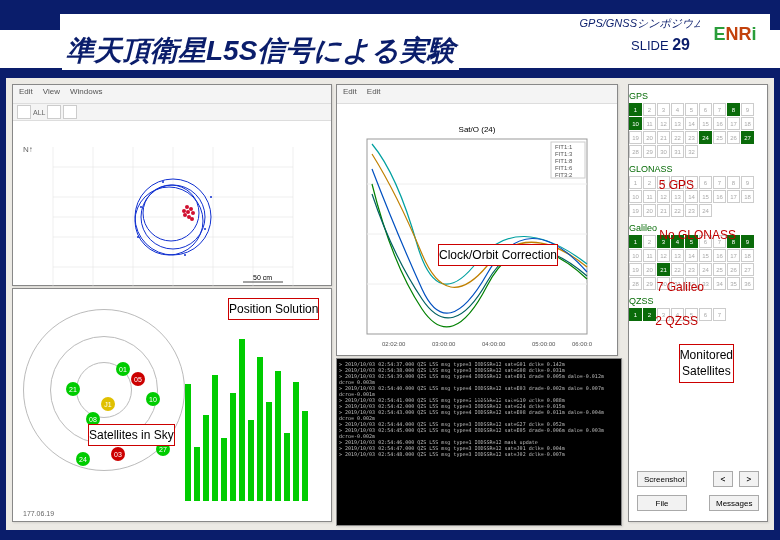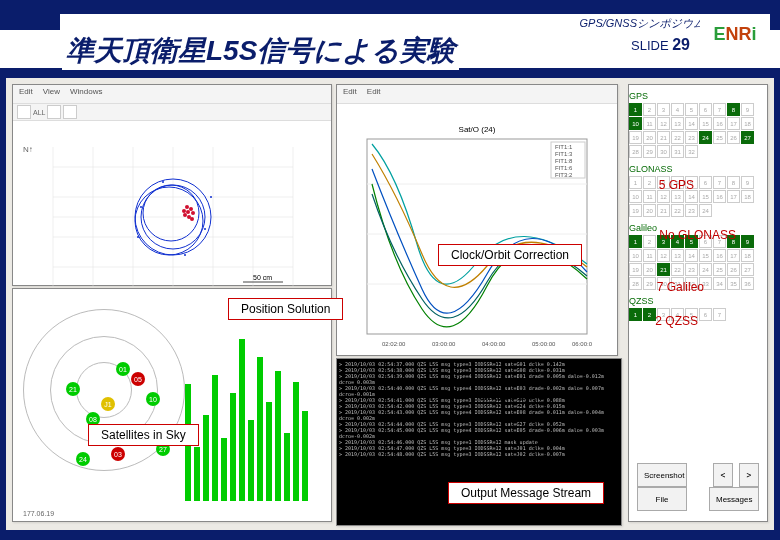--- a/index.html
+++ b/index.html
@@ -13,38 +13,38 @@
 .logo span:nth-child(1){color:#2a9d3a}
 .logo span:nth-child(2){color:#c2410c}
 .logo span:nth-child(3){color:#2a9d3a}
 .content{position:absolute;top:78px;left:6px;right:6px;bottom:10px;background:#eceae5}
 .panel{position:absolute;background:#fff;border:1px solid #888;box-shadow:1px 1px 2px rgba(0,0,0,.1);font-size:8px}
 #pos-panel{top:6px;left:6px;width:318px;height:200px}
 #clk-panel{top:6px;left:330px;width:280px;height:270px}
 #mon-panel{top:6px;right:6px;width:138px;height:436px}
 #sky-panel{top:210px;left:6px;width:318px;height:232px}
 #out-panel{top:280px;left:330px;width:280px;height:162px;background:#000;color:#bfbfbf;font-family:monospace;font-size:5px;line-height:6px;overflow:hidden;padding:2px}
-.ann{position:absolute;background:#fff;border:1.5px solid #c00;color:#000;font-size:12px;padding:3px 12px;white-space:nowrap}
+.ann{position:absolute;background:#fff;border:1.5px solid #c00;color:#000;font-size:12px;padding:3px 0;white-space:nowrap}
 #ann-pos{top:220px;left:222px}
 #ann-clk{top:166px;left:432px}
 #ann-mon{top:266px;right:40px}
 #ann-sky{top:346px;left:82px}
 #ann-gal{top:308px;left:460px}
 #ann-out{top:404px;left:442px}
 .tag{position:absolute;font-size:12px;color:#c00000;font-weight:normal}
 #tag-gps{top:100px;right:80px}
 #tag-glo{top:150px;right:38px}
 #tag-gal{top:202px;right:70px}
 #tag-qzs{top:236px;right:76px}
 .chart-svg{width:100%;height:100%}
 .mon-label{font-size:9px;color:#066b06;margin:6px 0 2px}
 .prn-grid{display:flex;flex-wrap:wrap;gap:1px}
 .prn{width:11px;height:11px;border:1px solid #ccc;font-size:6px;display:flex;align-items:center;justify-content:center;background:#fff;color:#aaa}
 .prn.on{background:#0a6b0a;color:#fff;border-color:#0a6b0a}
-.mon-btn{position:absolute;bottom:30px;border:1px solid #aaa;background:#f2f2f2;font-size:8px;height:24px}
+.mon-btn{position:absolute;bottom:30px;border:1px solid #aaa;background:#f2f2f2;font-size:8px;height:16px}
 #btn-screen{left:8px;width:50px;bottom:34px}
 #btn-l{right:34px;width:20px;bottom:34px;font-family:monospace}
 #btn-r{right:8px;width:20px;bottom:34px;font-family:monospace}
 #btn-quit{left:8px;width:50px;bottom:10px}
 #btn-msg{right:8px;width:50px;bottom:10px}
 .sky-circle{position:absolute;border:1px solid #bbb;border-radius:50%}
 .sat-dot{position:absolute;width:14px;height:14px;border-radius:50%;display:flex;align-items:center;justify-content:center;font-size:7px;color:#fff}
 .bars{position:absolute;right:6px;top:20px;bottom:20px;width:140px;display:flex;align-items:flex-end;gap:3px}
 .bar{width:6px;background:#0c0}
 .menubar{height:14px;background:#f4f4f4;border-bottom:1px solid #ddd;font-size:8px;display:flex;gap:10px;padding:2px 6px;color:#555}
@@ -337,23 +337,23 @@
           <div>&gt; 2019/10/03 02:54:44.000  QZS L5S  msg type=3  IODSSR=12  sat=G27  dclk= 0.052m</div>
           <div>&gt; 2019/10/03 02:54:45.000  QZS L5S  msg type=4  IODSSR=12  sat=E05  drad=-0.006m  dalo= 0.003m  dcro=-0.002m</div>
           <div>&gt; 2019/10/03 02:54:46.000  QZS L5S  msg type=1  IODSSR=12  mask update</div>
           <div>&gt; 2019/10/03 02:54:47.000  QZS L5S  msg type=3  IODSSR=12  sat=J01  dclk= 0.004m</div>
           <div>&gt; 2019/10/03 02:54:48.000  QZS L5S  msg type=3  IODSSR=12  sat=J02  dclk=-0.007m</div>
         </div>
     </div>
 
     <div id="ann-pos" class="ann">Position Solution</div>
     <div id="ann-clk" class="ann">Clock/Orbit Correction</div>
+    <div id="ann-mon" class="ann" style="text-align:center;line-height:1.3">Monitored<br>Satellites</div>
     <div id="ann-sky" class="ann">Satellites in Sky</div>
     <div id="ann-gal" class="ann" style="border:none;background:transparent;color:#000">Galileo SV-8</div>
-    <div id="ann-out" class="ann">Output Message Stream</div>
 
     <div id="tag-gps" class="tag">5 GPS</div>
     <div id="tag-glo" class="tag">No GLONASS</div>
     <div id="tag-gal" class="tag">7 Galileo</div>
     <div id="tag-qzs" class="tag">2 QZSS</div>
 
   </div>
 </div>
 
 </body></html>

